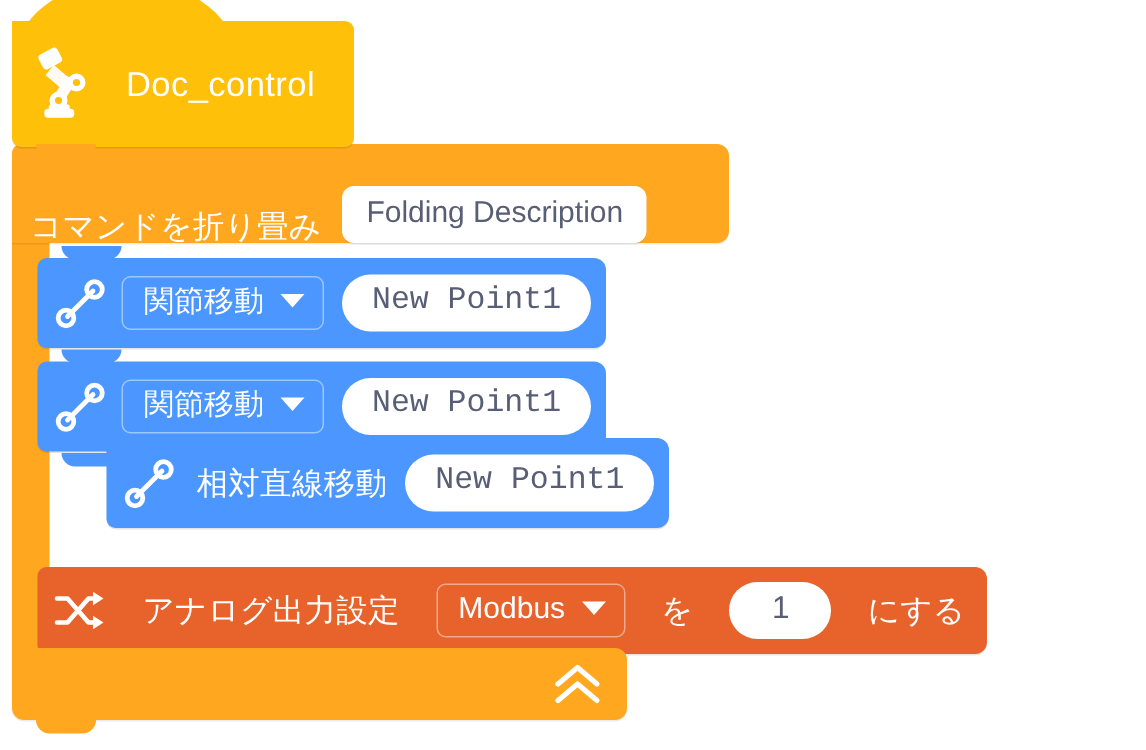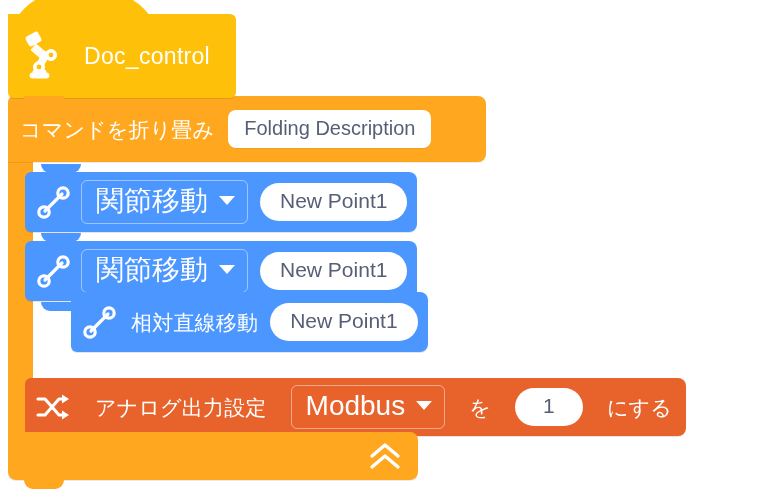--- a/index.html
+++ b/index.html
@@ -59,21 +59,21 @@
   }
 
   
   .cblock-top {
     position: absolute;
     left: 8px; top: 96px;
     width: 466px; height: 66px;
     background: #FFA81F;
     border-radius: 6px 8px 8px 0;
     box-shadow: 0 1px 0 rgba(0,0,0,.08);
-    display: flex; align-items: center;
+    display: flex; align-items: flex-end;
     padding-left: 12px;
     z-index: 5;
   }
   .cblock-notch-top {
     position: absolute;
     left: 24px; top: 96px;
     width: 40px; height: 9px;
     background: #FFA81F;
     border-radius: 0 0 9px 9px;
     z-index: 7;
@@ -143,20 +143,21 @@
     white-space: nowrap;
   }
   .field-oval-lg {
     background: #ffffff;
     border-radius: 999px;
     padding: 6px 20px 8px;
     color: #575E75;
     font-size: 21px;
     line-height: 1.1;
     white-space: nowrap;
+    font-family: Liberation Mono, monospace;
   }
 
   
   .blue-row {
     position: absolute;
     left: 25px;
     background: #4C97FF;
     border-radius: 6px 8px 8px 6px;
     display: flex;
     align-items: center;
@@ -176,21 +177,21 @@
   .move-icon { width: 38px; height: 34px; margin-right: 8px; flex: none; }
 
   .dd {
     display: inline-flex;
     align-items: center;
     gap: 11px;
     border: 1.5px solid rgba(255,255,255,.45);
     border-radius: 6px;
     padding: 5px 12px 7px 14px;
     color: #ffffff;
-    font-size: 28px;
+    font-size: 20px;
     white-space: nowrap;
     line-height: 1.1;
   }
   .dd-caret {
     width: 0; height: 0;
     border-left: 8px solid transparent;
     border-right: 8px solid transparent;
     border-top: 9px solid #ffffff;
     flex: none;
     margin-bottom: 1px;

